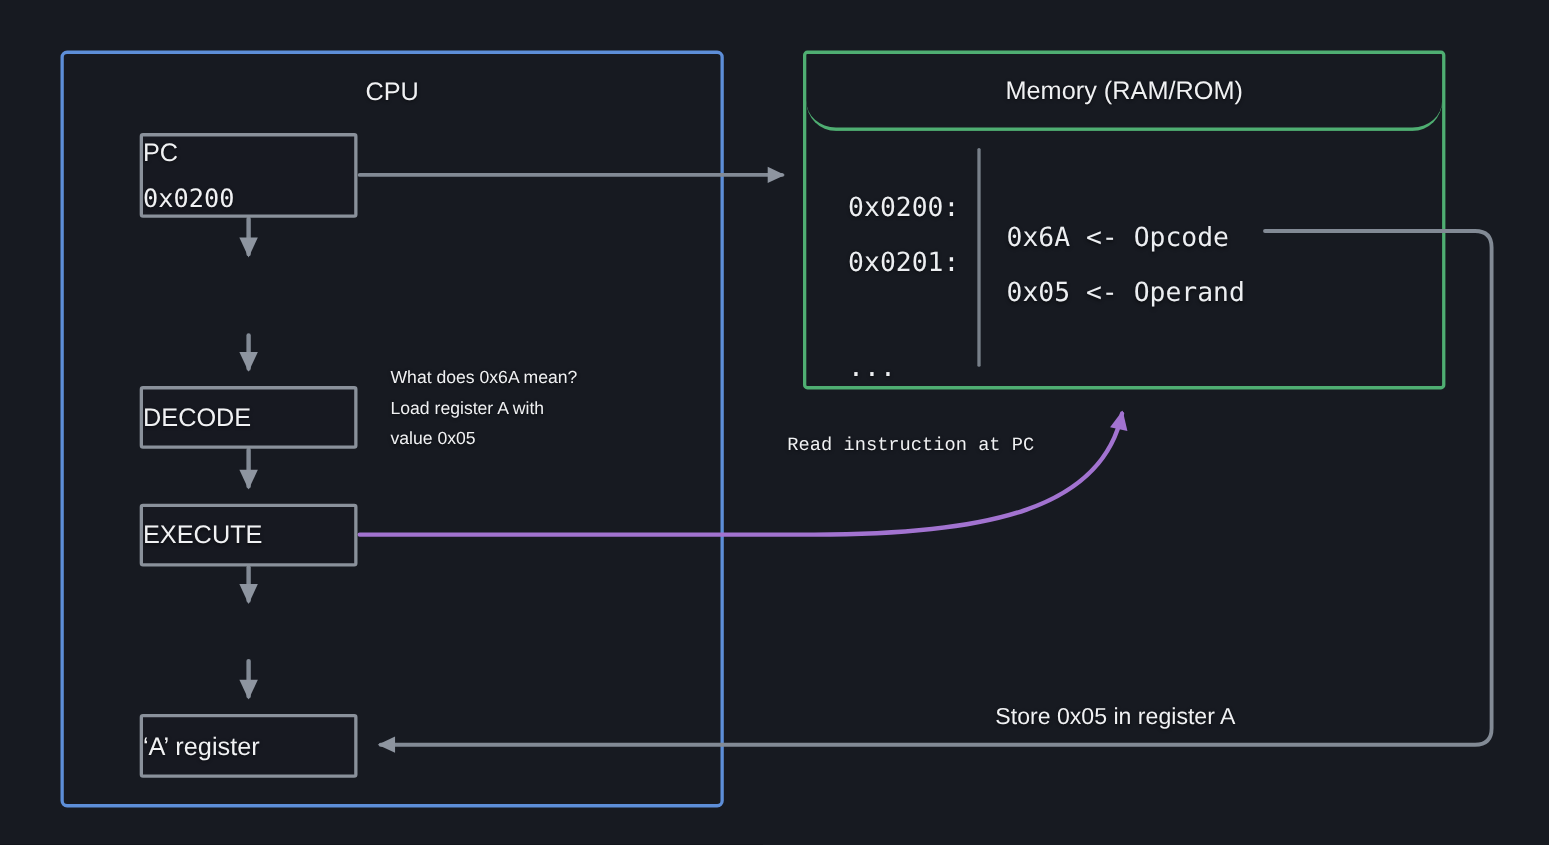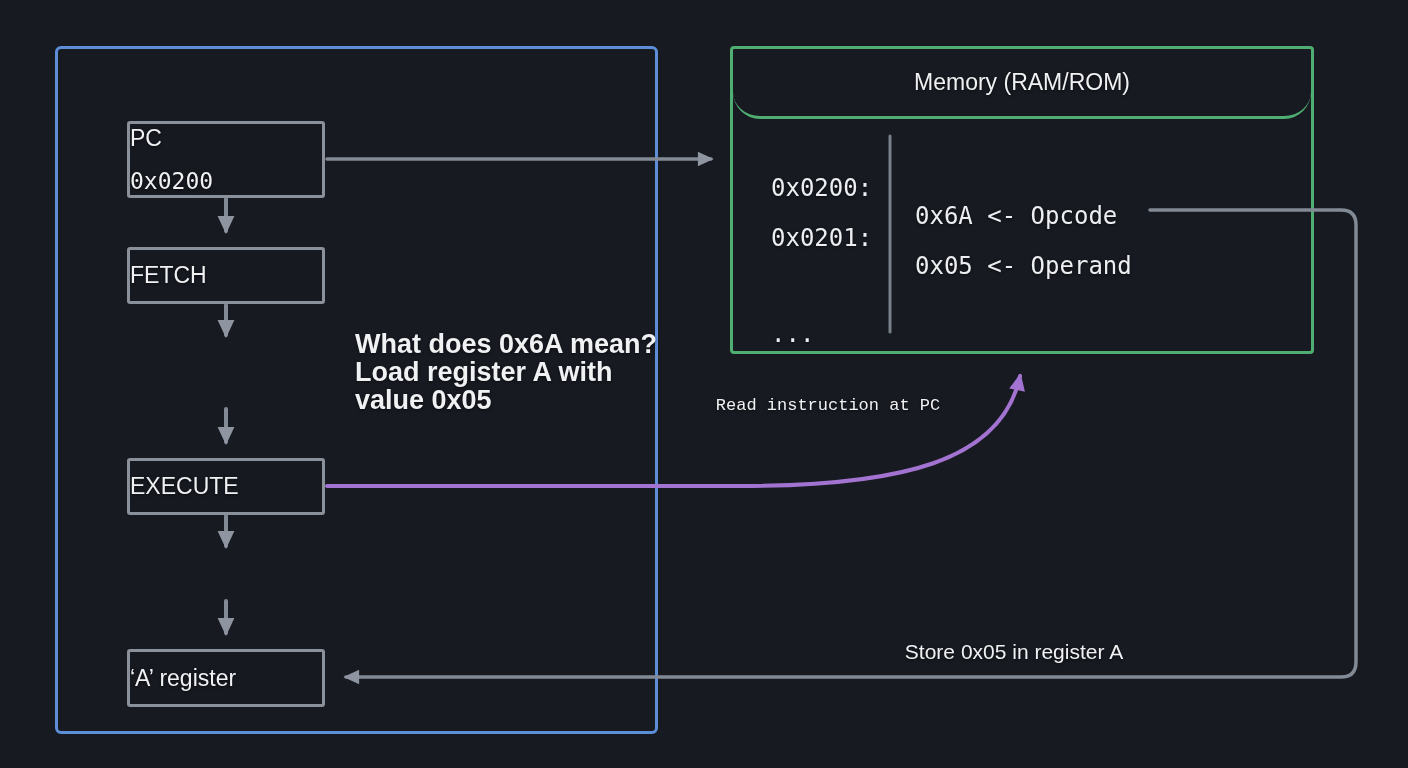--- a/index.html
+++ b/index.html
@@ -78,41 +78,41 @@
   .cpu-title {
     left: 55px; top: 70px; width: 603px;
     text-align: center; font-size: 23px;
   }
   .pc-increment {
     left: 127px; top: 568px; width: 198px;
     text-align: center; font-size: 23px;
   }
   .decode-note {
     left: 355px; top: 330px;
-    font-size: 27px; line-height: 28px;
+    font-size: 16px; line-height: 28px;
     white-space: pre-line;
-    font-weight: bold;
   }
   .read-label {
     left: 828px; top: 396px;
     transform: translateX(-50%);
     font-size: 17px; white-space: nowrap; font-family: Liberation Mono, monospace;
   }
   .store-label {
     left: 1014px; top: 640px;
     transform: translateX(-50%);
     font-size: 21px; white-space: nowrap;
   }
 </style>
 </head>
 <body>
 
 <div id="stage">
 
   <div class="cpu-box"></div>
+  <div class="label cpu-title">CPU</div>
 
   <div class="memory-box">
     <div class="memory-title-band">Memory (RAM/ROM)</div>
     <div class="memory-body">
       <div class="mem-row" style="top:27px">
         <span class="addr">0x0200:</span>
         <span class="val">0x6A &lt;- Opcode</span>
       </div>
       <div class="mem-row" style="top:77px">
         <span class="addr">0x0201:</span>
@@ -147,21 +147,21 @@
 
     <path d="M 327 486 L 740 486 C 900 486 1002 462 1020 376" fill="none" stroke-width="4" stroke-linecap="round" marker-end="url(#mPurple)" stroke="#a273d0"></path>
 
     <path d="M 1150 210 H 1341 Q 1356 210 1356 225 V 662 Q 1356 677 1341 677 H 346" fill="none" stroke-width="3.5" stroke-linecap="round" marker-end="url(#mGray)" stroke="#828a95"></path>
   </svg>
 
   <div class="node" style="top:121px;height:77px">
     <span>PC</span>
     <span class="mono">0x0200</span>
   </div>
-  <div class="node" style="top:247px;height:57px">FETCH</div>
+  <div class="node" style="top:351px;height:57px">DECODE</div>
   <div class="node" style="top:649px;height:58px">‘A’ register</div>
   <div class="node" style="top:458px;height:57px">EXECUTE</div>
 
   <div class="label decode-note">What does 0x6A mean?
 Load register A with
 value 0x05</div>
   <div class="label read-label">Read instruction at PC</div>
   <div class="label store-label">Store 0x05 in register A</div>
 
 </div>

